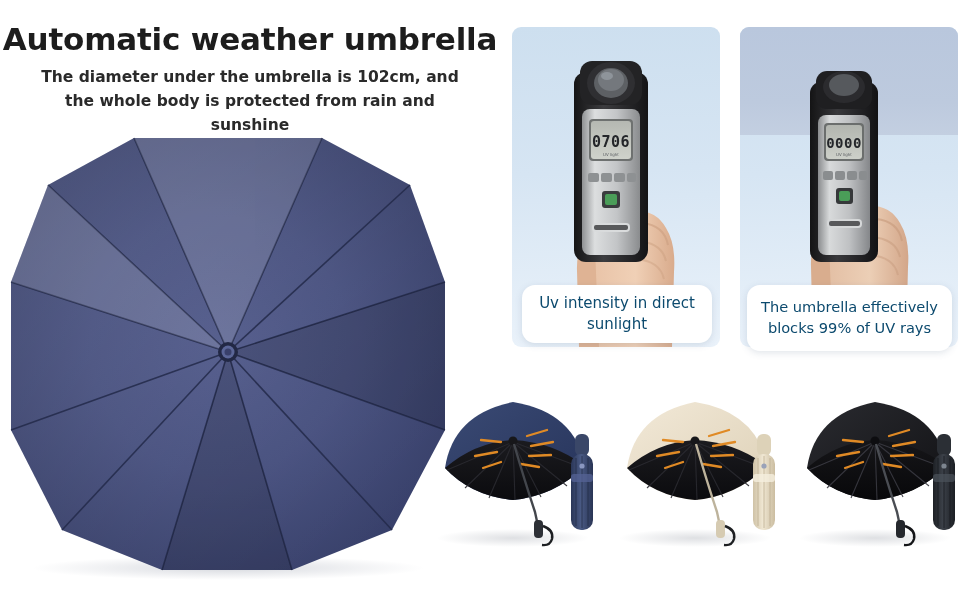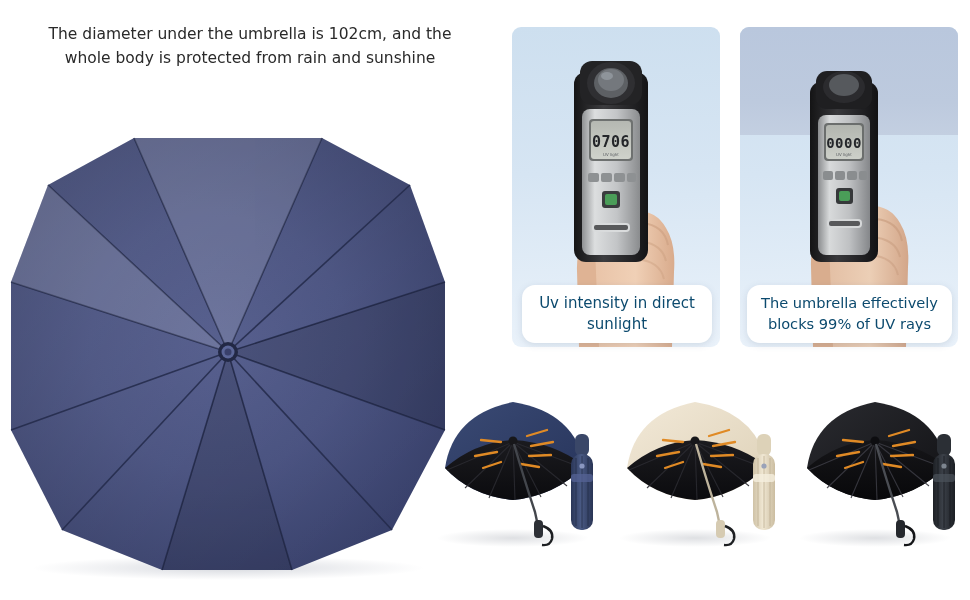--- a/index.html
+++ b/index.html
@@ -10,22 +10,22 @@
     position: relative; overflow: hidden;
   }
 
   
   .header { position: absolute; left: 0; top: 22px; width: 500px; }
   .title {
     font-size: 31px; font-weight: bold; color: #1d1d1d;
     text-align: center; letter-spacing: -0.2px; line-height: 1.1;
   }
   .subtitle {
-    font-size: 15.5px; color: #2a2a2a;
-    text-align: center; line-height: 1.55; padding: 0 32px;
+    margin-top: 9px; font-size: 15.5px; color: #2a2a2a;
+    text-align: center; line-height: 1.55; padding: 0 32px; font-weight: bold;
   }
 
   
   .hero-umbrella {
     position: absolute; left: 2px; top: 130px;
     width: 452px; height: 450px;
   }
   .hero-umbrella svg { display:block; width: 100%; height: 100%; }
 
   
@@ -46,36 +46,37 @@
   .caption-card {
     position: absolute; background: #ffffff; border-radius: 13px;
     box-shadow: 0 2px 7px rgba(80,100,130,0.17);
     display: flex; align-items: center; justify-content: center;
     text-align: center; color: #0c4a6e; line-height: 1.42;
   }
   .caption-card.left {
     left: 522px; top: 285px; width: 190px; height: 58px; font-size: 15px;
   }
   .caption-card.right {
-    left: 747px; top: 285px; width: 205px; height: 58px; font-size: 14.6px;
+    left: 747px; top: 285px; width: 205px; height: 66px; font-size: 14.6px;
   }
 
   
   .variant {
     position: absolute; top: 370px; height: 215px; width: 185px;
   }
   .variant.v1 { left: 435px; }
   .variant.v2 { left: 617px; }
   .variant.v3 { left: 797px; }
   .variant svg { display: block; width: 100%; height: 100%; }
 </style>
 </head>
 <body>
 
 <div class="header">
+  <div class="title">Automatic weather umbrella</div>
   <div class="subtitle">The diameter under the umbrella is 102cm, and the whole body is protected from rain and sunshine</div>
 </div>
 
 <div class="hero-umbrella">
   <svg viewBox="0 0 452 450" xmlns="http://www.w3.org/2000/svg">
     <defs>
       <radialGradient id="canopyGrad" cx="48%" cy="48%" r="62%">
         <stop offset="0%" stop-color="#4e5788"></stop>
         <stop offset="48%" stop-color="#454e7d"></stop>
         <stop offset="100%" stop-color="#343c66"></stop>

